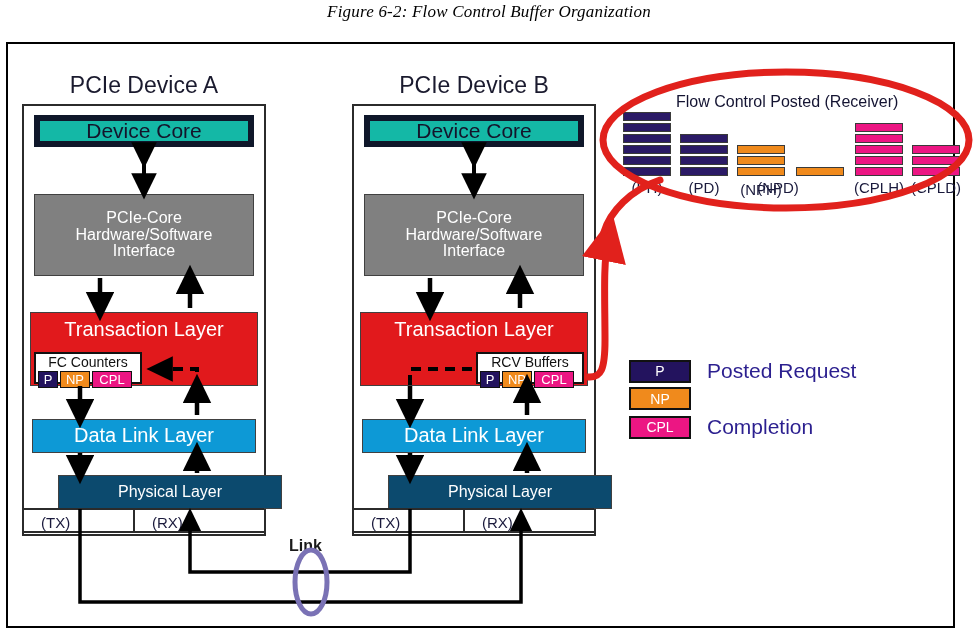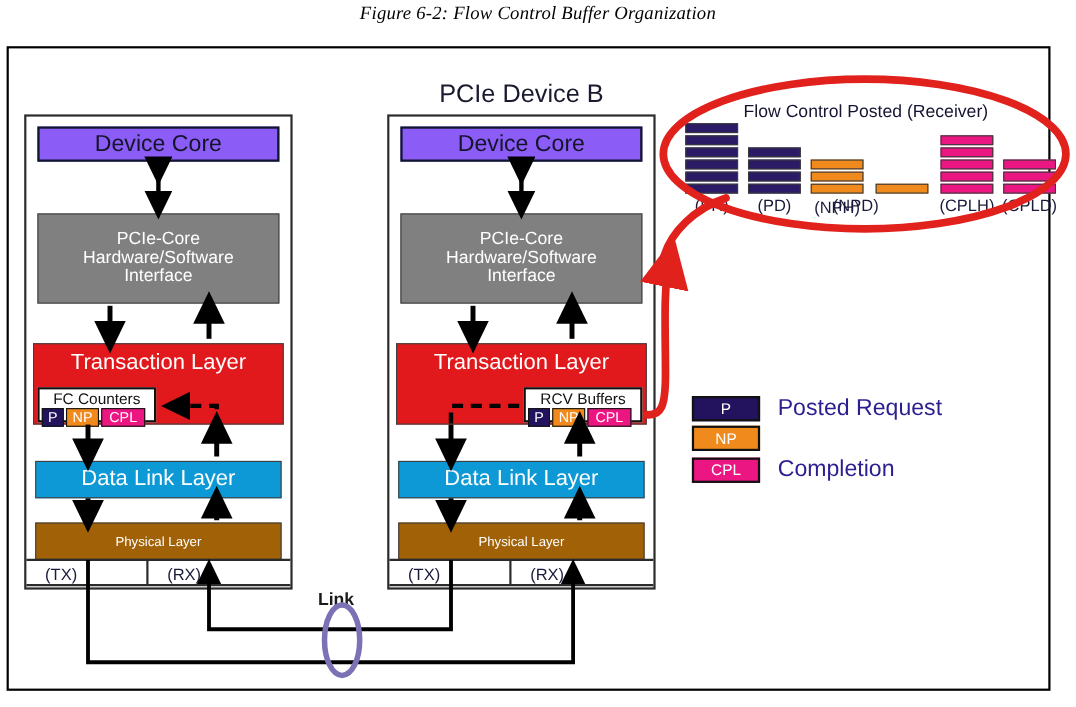--- a/index.html
+++ b/index.html
@@ -57,22 +57,22 @@
     position: absolute;
     box-sizing: border-box;
     border: 1px solid #404040;
     display: flex;
     align-items: center;
     justify-content: center;
     text-align: center;
     line-height: 1.06;
   }
   .blk-core {
-    background: #8b5cf6;
-    border: 2px solid #0f172a;
+    background: #14b8a6;
+    border: 6px solid #0f172a;
     color: #14142b;
     font-size: 21px;
   }
   .blk-hwsw {
     background: #808080;
     color: #ffffff;
     font-size: 16px;
     flex-direction: column;
   }
   .blk-tl {
@@ -82,23 +82,24 @@
     align-items: flex-start;
     justify-content: center;
     padding-top: 6px;
   }
   .blk-dll {
     background: #0d99d6;
     color: #ffffff;
     font-size: 20px;
   }
   .blk-phy {
-    background: #a16207;
-    color: #ffffff;
-    font-size: 12px;
+    background: #0c4a6e;
+    color: #ffffff;
+    font-size: 16px;
+    margin-left: 26px;
   }
   .port-lbl {
     position: absolute;
     font-size: 15px;
     color: #1a1a3c;
     white-space: nowrap;
   }
   
   .mini-panel {
     position: absolute;
@@ -197,20 +198,21 @@
 </style>
 </head>
 <body>
 
 <div id="figure-root">
 
   <div class="fig-caption">Figure 6-2: Flow Control Buffer Organization</div>
 
   <div class="outer-frame"></div>
 
+  <div class="device-title" style="left:22px; top:72px; width:244px;">PCIe Device A</div>
   <div class="device-box" style="left:22px; top:104px; width:244px; height:432px;"></div>
 
   <div class="blk blk-core" style="left:34px; top:115px; width:220px; height:32px;">Device Core</div>
 
   <div class="blk blk-hwsw" style="left:34px; top:194px; width:220px; height:82px;">
     <span>PCIe-Core</span>
     <span>Hardware/Software</span>
     <span>Interface</span>
   </div>
 

